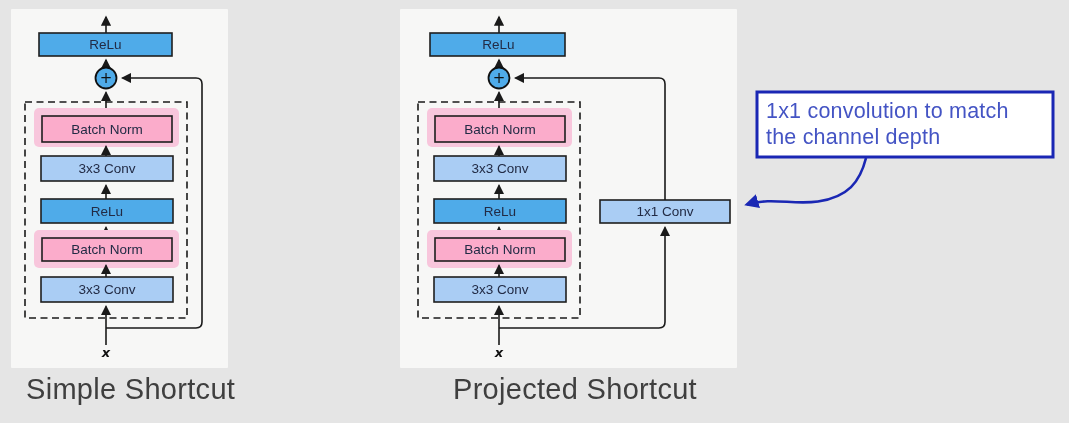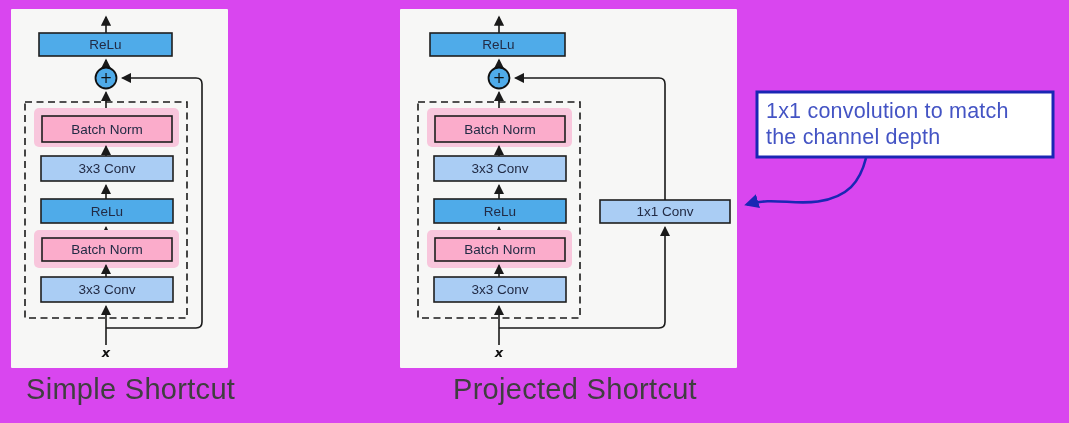--- a/index.html
+++ b/index.html
@@ -1,16 +1,16 @@
 <!DOCTYPE html>
 <html><head>
 <meta charset="utf-8">
 <style>
   html,body{margin:0;padding:0;background:#ffffff;}
-  #canvas{position:relative;width:1069px;height:423px;background:#d946ef;overflow:hidden;
+  #canvas{position:relative;width:1069px;height:423px;background:#e5e5e5;overflow:hidden;
           font-family:"Liberation Sans", sans-serif;}
   svg{position:absolute;left:0;top:0;}
   .boxlabel{font-family:"Liberation Sans", sans-serif;font-size:13.5px;fill:#222b45;}
   .caption{font-family:"Liberation Sans", sans-serif;font-size:29px;font-weight:300;
            fill:#3f3f3f;letter-spacing:.3px;}
   .annotext{font-family:"Liberation Sans", sans-serif;font-size:21.5px;letter-spacing:.2px;}
   .xlabel{font-family:"DejaVu Sans", sans-serif;font-size:13px;font-weight:bold;font-style:italic;fill:#111;}
   .plus{font-family:"DejaVu Sans", sans-serif;font-size:15px;fill:#101010;}
   .flow{stroke:#1a1a1a;stroke-width:1.6;fill:none;}
   .boxedge{stroke:#1f1f1f;stroke-width:1.6;}

